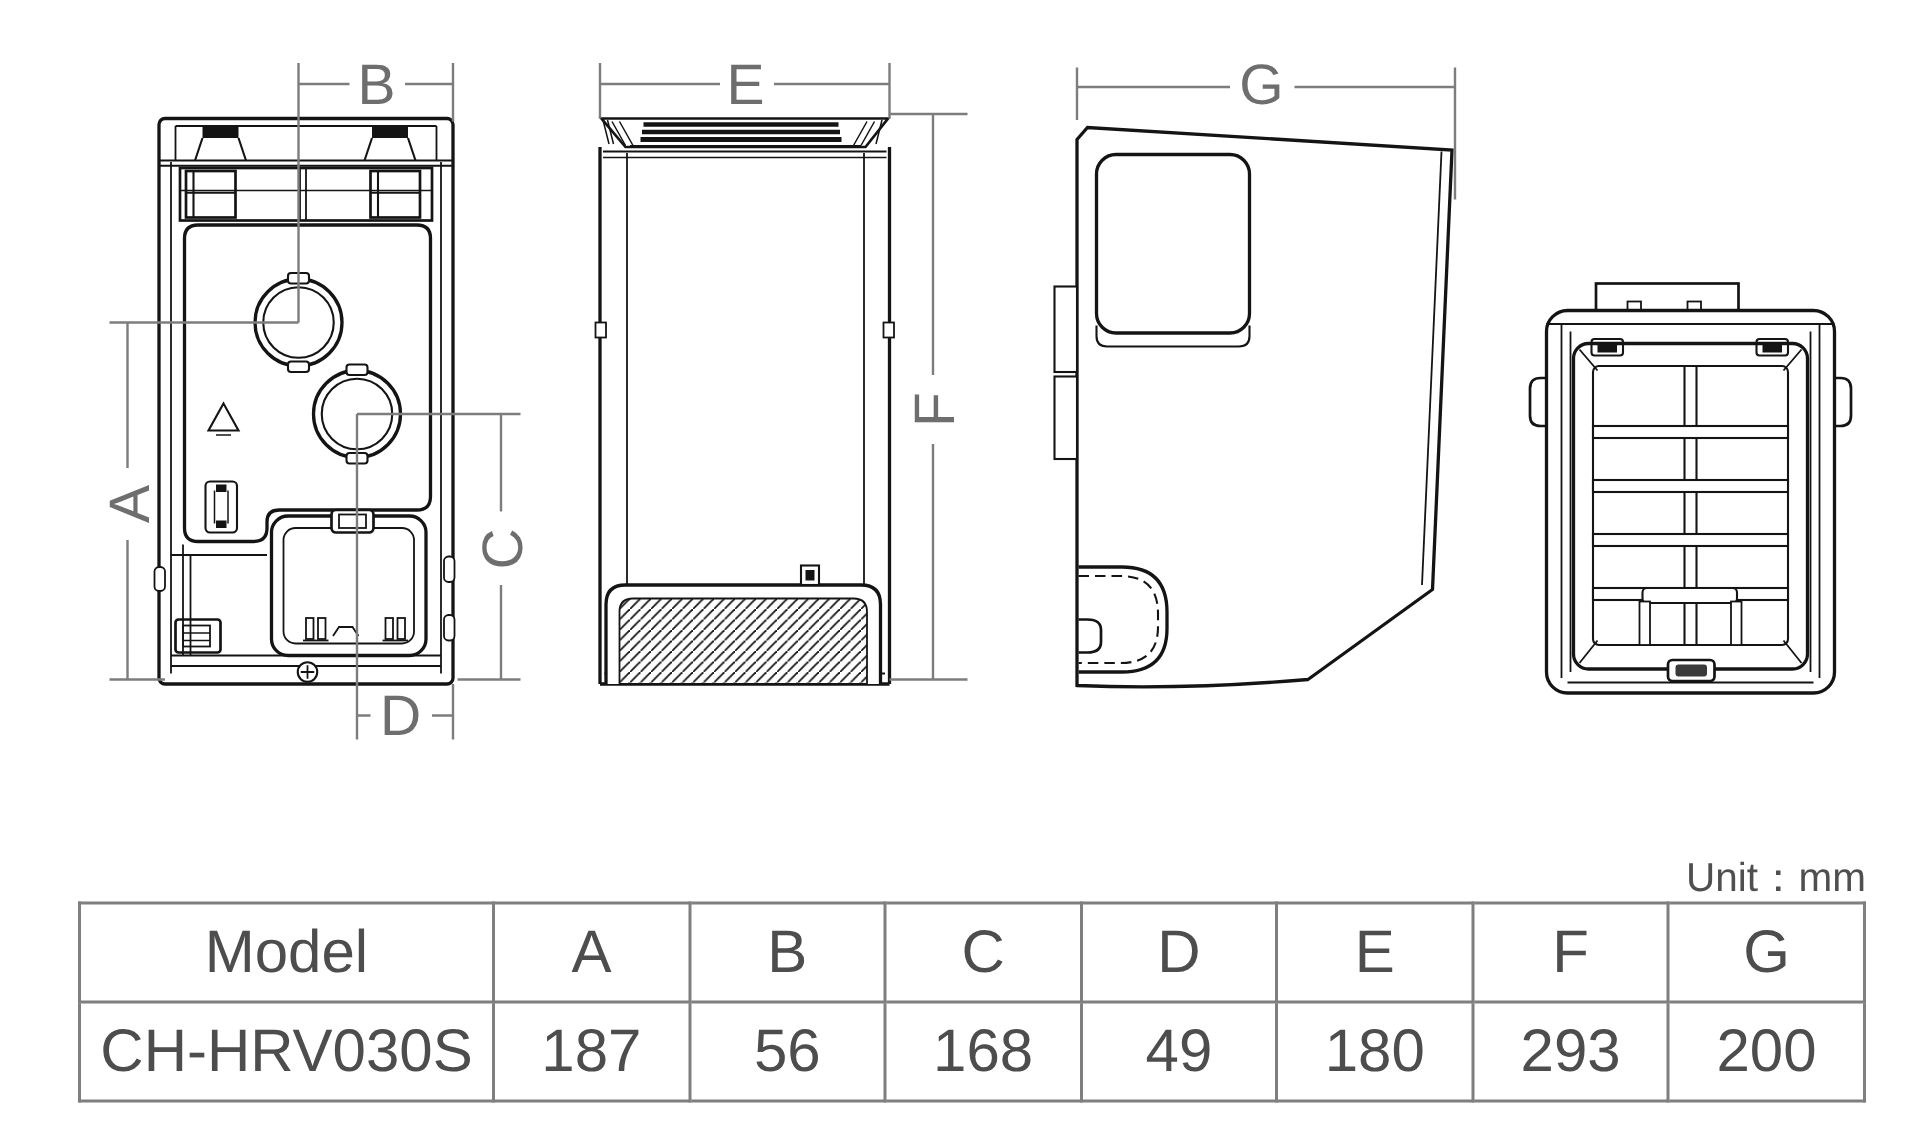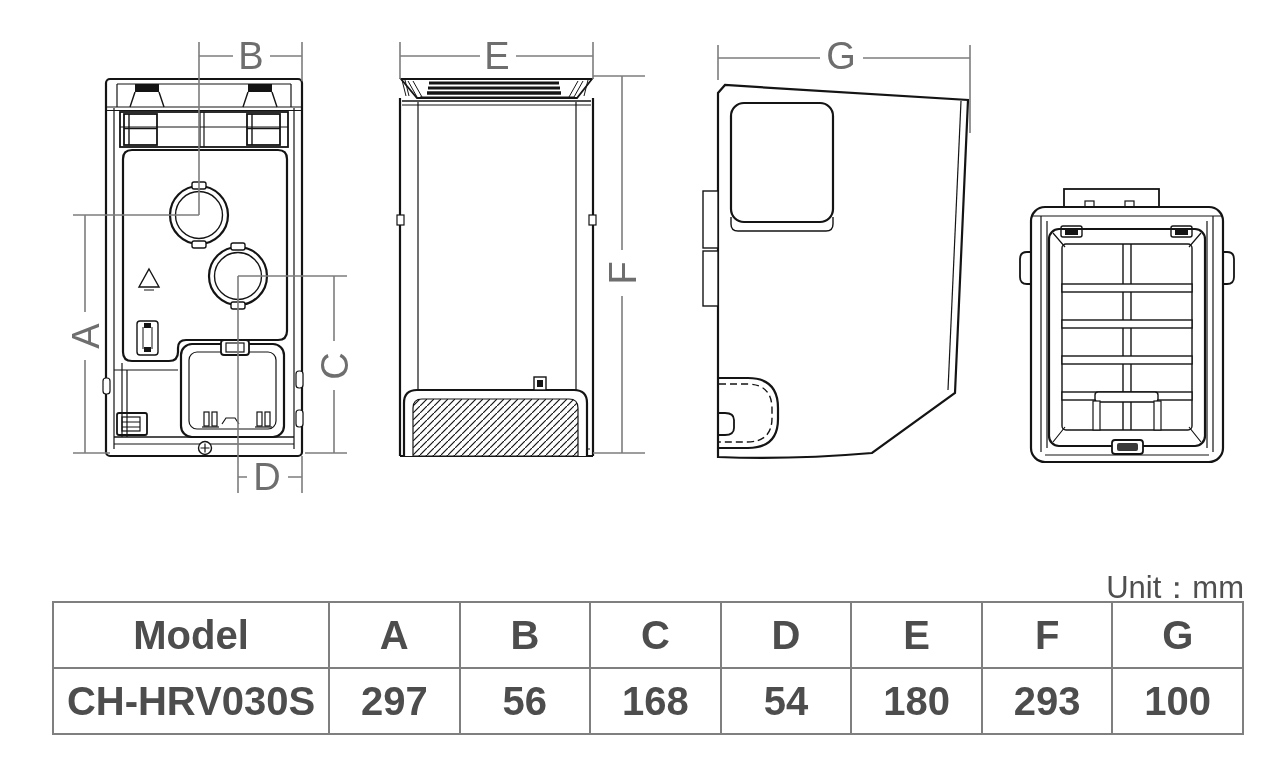--- a/index.html
+++ b/index.html
@@ -7,25 +7,25 @@
           font-family:"Liberation Sans",sans-serif;}
   #drawing{position:absolute;left:0;top:0;}
   .dim-line{stroke:#7d7d7d;stroke-width:1.6;fill:none;}
   .dim-text{fill:#6e6e6e;font-size:38px;font-family:"Liberation Sans",sans-serif;}
   .ln{stroke:#141414;fill:none;}
   .w2{stroke-width:2.2;} .w18{stroke-width:1.8;} .w14{stroke-width:1.4;} .w12{stroke-width:1.2;} .w1{stroke-width:1;}
   .wh{fill:#ffffff;}
   .blk{fill:#141414;stroke:none;}
   #caption{position:absolute;left:300px;top:546px;width:700px;text-align:center;
            font-size:32px;color:#4f4f4f;}
-  #unit{position:absolute;right:26px;top:567px;font-size:31px;color:#4f4f4f;}
+  #unit{position:absolute;right:26px;top:567px;font-size:27px;color:#4f4f4f;}
   #dim-table{position:absolute;left:52px;top:601px;width:1192px;border-collapse:collapse;
              table-layout:fixed;}
   #dim-table td{border:2px solid #7f7f7f;text-align:center;vertical-align:middle;
-                color:#4d4d4d;font-size:40px;height:64px;padding:0;font-weight:bold;}
+                color:#4d4d4d;font-size:40px;height:64px;padding:0;}
   #dim-table td.model-col{width:274px;}
 </style>
 </head>
 <body>
 
 <div id="canvas">
 
 <svg id="drawing" width="1270" height="540" viewBox="0 0 1270 540">
   <defs>
     <pattern id="hatch" patternUnits="userSpaceOnUse" width="7" height="7">
@@ -225,24 +225,24 @@
       <td>A</td>
       <td>B</td>
       <td>C</td>
       <td>D</td>
       <td>E</td>
       <td>F</td>
       <td>G</td>
     </tr>
     <tr>
       <td class="model-col">CH-HRV030S</td>
-      <td>297</td>
+      <td>187</td>
       <td>56</td>
       <td>168</td>
-      <td>54</td>
+      <td>49</td>
       <td>180</td>
       <td>293</td>
-      <td>100</td>
+      <td>200</td>
     </tr>
   </tbody>
 </table>
 
 </div>
 
 </body></html>

